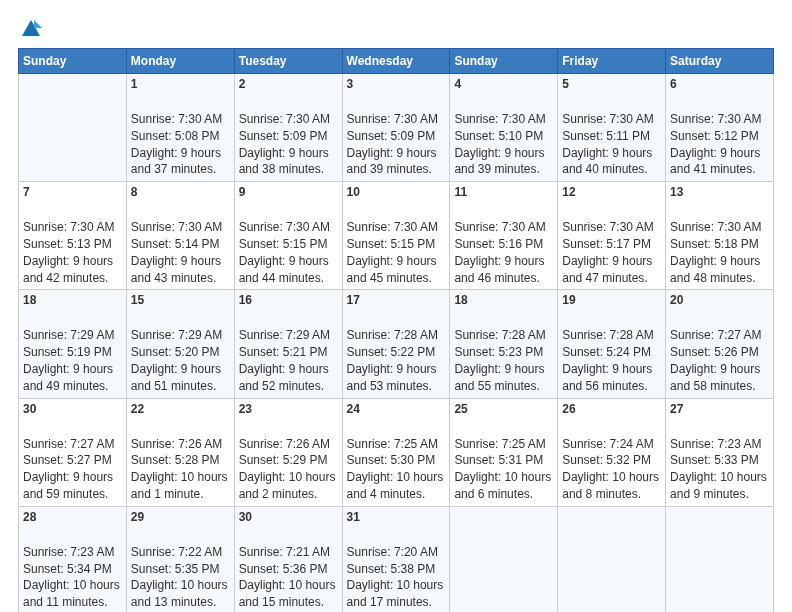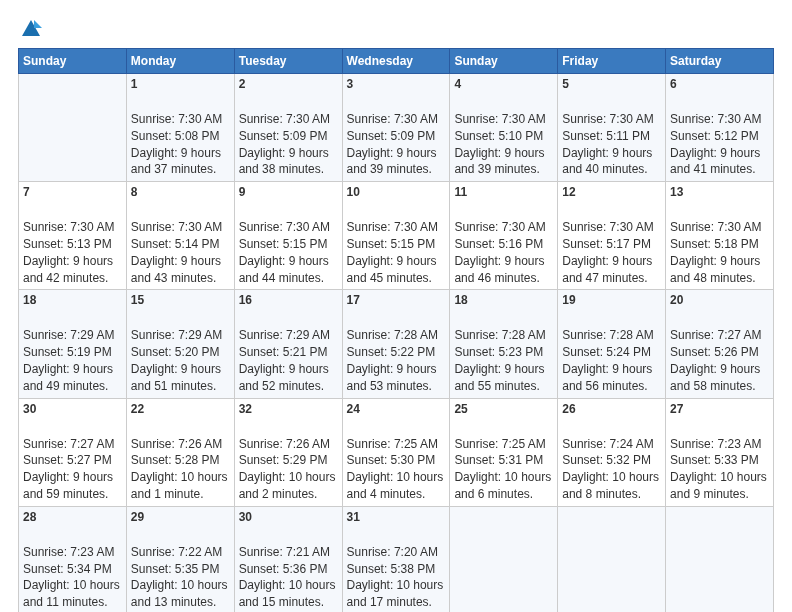--- a/index.html
+++ b/index.html
@@ -230,21 +230,21 @@
         <tr>
           <td>
             <span class="day-number">30</span>
             <div class="day-info">Sunrise: 7:27 AM<br>Sunset: 5:27 PM<br>Daylight: 9 hours<br>and 59 minutes.</div>
           </td>
           <td>
             <span class="day-number">22</span>
             <div class="day-info">Sunrise: 7:26 AM<br>Sunset: 5:28 PM<br>Daylight: 10 hours<br>and 1 minute.</div>
           </td>
           <td>
-            <span class="day-number">32</span>
+            <span class="day-number">23</span>
             <div class="day-info">Sunrise: 7:26 AM<br>Sunset: 5:29 PM<br>Daylight: 10 hours<br>and 2 minutes.</div>
           </td>
           <td>
             <span class="day-number">24</span>
             <div class="day-info">Sunrise: 7:25 AM<br>Sunset: 5:30 PM<br>Daylight: 10 hours<br>and 4 minutes.</div>
           </td>
           <td>
             <span class="day-number">25</span>
             <div class="day-info">Sunrise: 7:25 AM<br>Sunset: 5:31 PM<br>Daylight: 10 hours<br>and 6 minutes.</div>
           </td>

